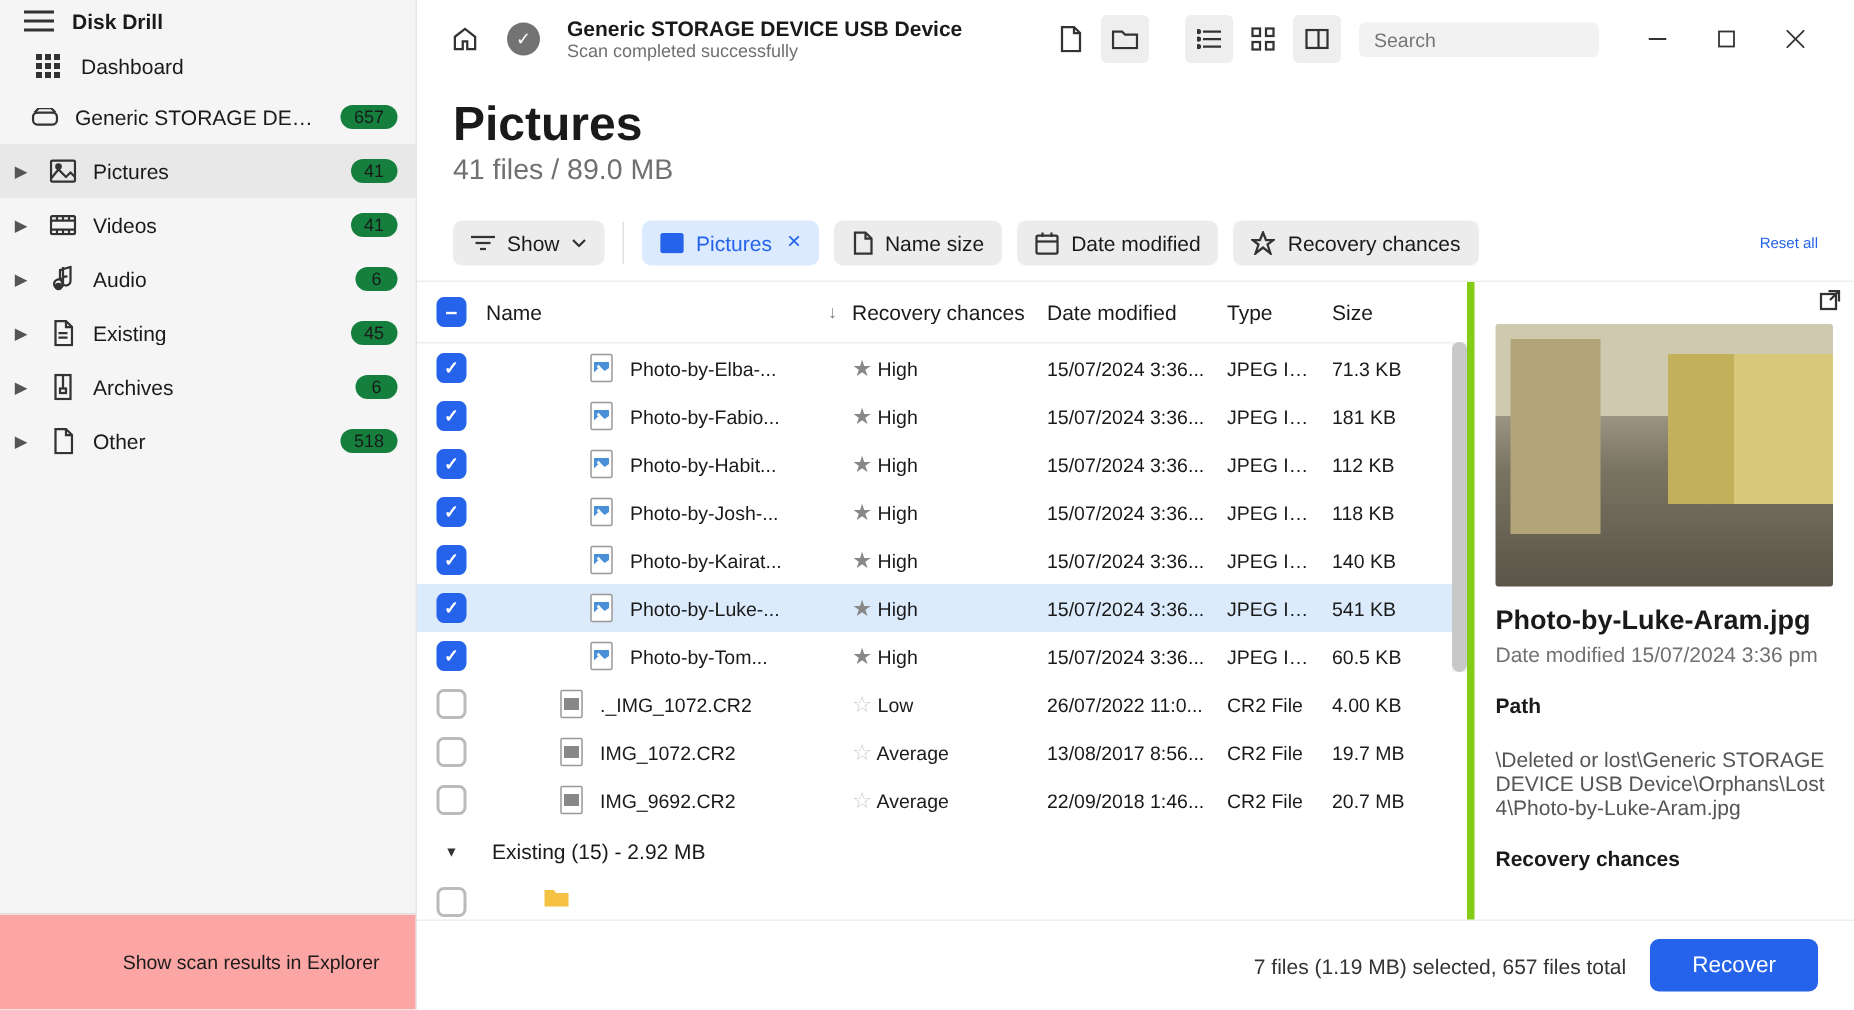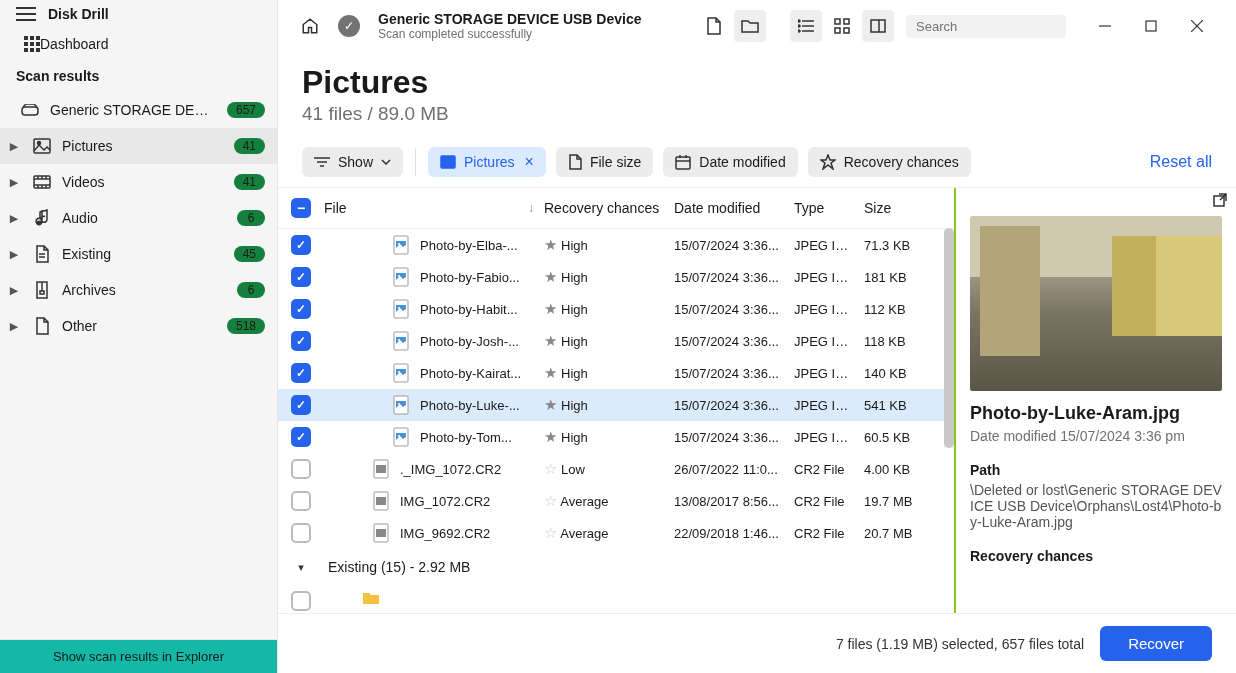--- a/index.html
+++ b/index.html
@@ -4,36 +4,36 @@
   <style>
     * { margin: 0; padding: 0; box-sizing: border-box; font-family: 'Segoe UI', Tahoma, sans-serif; }
     body { font-size: 13px; color: #1a1a1a; background: #fff; width: 1236px; height: 673px; overflow: hidden; position: relative; }
     
     
     .sidebar { position: absolute; left: 0; top: 0; width: 278px; height: 673px; background: #f5f5f5; border-right: 1px solid #e5e5e5; display: flex; flex-direction: column; }
     .sidebar-top { display: flex; align-items: center; gap: 12px; padding: 6px 16px; }
     .hamburger { width: 20px; height: 14px; display: flex; flex-direction: column; justify-content: space-between; cursor: pointer; }
     .hamburger span { display: block; height: 2px; background: #333; }
     .app-title { font-weight: 600; font-size: 14px; }
-    .dashboard-entry { display: flex; align-items: flex-end; padding: 8px 24px; font-size: 14px; cursor: pointer; }
+    .dashboard-entry { display: flex; align-items: flex-end; gap: 14px; padding: 8px 24px; font-size: 14px; cursor: pointer; }
     .dashboard-icon { width: 16px; height: 16px; display: grid; grid-template-columns: 1fr 1fr 1fr; grid-template-rows: 1fr 1fr 1fr; gap: 2px; }
     .dashboard-icon span { background: #333; }
     
     .section-header { font-weight: 600; font-size: 14px; padding: 8px 16px; }
     
     .tree-item { display: flex; align-items: center; gap: 10px; padding: 8px 12px 8px 6px; cursor: pointer; position: relative; font-size: 14px; }
     .tree-item.device { padding-left: 20px; }
     .tree-item.cat { padding-left: 6px; }
     .tree-item.active { background: #e8e8e8; }
     .tree-expand { width: 16px; text-align: center; color: #555; font-size: 11px; }
     .tree-icon { width: 20px; height: 20px; display: flex; align-items: center; justify-content: center; }
     .tree-label { flex: 1; white-space: nowrap; overflow: hidden; text-overflow: ellipsis; }
     .tree-badge { background: #15803d; border-radius: 10px; padding: 1px 9px; font-size: 12px; min-width: 28px; text-align: center; }
     
-    .sidebar-footer { margin-top: auto; padding: 9px; text-align: center; font-size: 13px; cursor: pointer; border-top: 1px solid #e5e5e5; background: #14b8a6; }
+    .sidebar-footer { margin-top: auto; padding: 24px; text-align: right; font-size: 13px; cursor: pointer; border-top: 1px solid #e5e5e5; background: #fca5a5; }
     
     
     .main { position: absolute; left: 278px; top: 0; right: 0; bottom: 0; display: flex; flex-direction: column; background: #fff; }
     
     .titlebar { display: flex; align-items: center; padding: 10px 16px; gap: 12px; }
     .tb-icon-btn { width: 32px; height: 32px; display: flex; align-items: center; justify-content: center; border-radius: 4px; cursor: pointer; }
     .tb-icon-btn.active { background: #eeeeee; }
     .check-badge { width: 22px; height: 22px; border-radius: 50%; background: #737373; display: flex; align-items: center; justify-content: center; color: #fff; font-size: 12px; }
     .tb-info { flex: 0 0 auto; margin-left: 6px; }
     .tb-title { font-weight: 600; font-size: 14px; }
@@ -49,21 +49,21 @@
     .content-title { font-size: 32px; font-weight: 600; }
     .content-sub { font-size: 19px; color: #707070; margin-top: 2px; }
     
     .filter-bar { display: flex; align-items: center; gap: 10px; padding: 10px 24px; }
     .filter-chip { display: flex; align-items: center; gap: 8px; background: #ececec; border-radius: 6px; padding: 7px 12px; font-size: 14px; cursor: pointer; }
     .filter-chip.show-chip { }
     .filter-chip.active { background: #dbeafe; color: #2563eb; }
     .filter-chip.active svg { stroke: #2563eb; fill: #2563eb; }
     .filter-x { margin-left: 2px; font-size: 16px; line-height: 1; }
     .filter-sep { width: 1px; height: 28px; background: #e0e0e0; margin: 0 2px; }
-    .reset-link { margin-left: auto; color: #2563eb; font-size: 16px; cursor: pointer; }
+    .reset-link { margin-left: auto; color: #2563eb; font-size: 10px; cursor: pointer; }
     
     .body-area { flex: 1; display: flex; overflow: hidden; border-top: 1px solid #eee; }
     .table-area { flex: 1; display: flex; flex-direction: column; overflow: hidden; position: relative; }
     
     .thead { display: flex; align-items: center; padding: 10px 10px 10px 10px; border-bottom: 1px solid #eee; font-size: 14px; font-weight: 500; }
     .th, .td { padding-right: 10px; white-space: nowrap; overflow: hidden; text-overflow: ellipsis; }
     .col-cb { width: 36px; display: flex; align-items: center; justify-content: center; flex-shrink: 0; }
     .col-name { flex: 1; min-width: 0; display: flex; align-items: center; gap: 8px; }
     .col-rc { width: 130px; flex-shrink: 0; }
     .col-dm { width: 120px; flex-shrink: 0; }
@@ -83,30 +83,30 @@
     .cb.indet::after { content: '−'; color: #fff; font-size: 14px; font-weight: bold; }
     .file-icon { width: 20px; height: 20px; flex-shrink: 0; }
     .star { color: #888; font-size: 15px; }
     .star.empty { color: #ccc; }
     
     
     .scroll-stub { position: absolute; right: 0; top: 40px; width: 10px; height: 220px; background: #f3f3f3; display: flex; }
     .scroll-thumb { width: 100%; height: 220px; background: #c8c8c8; border-radius: 5px; }
     
     
-    .preview { width: 282px; border-left: 2px solid #84cc16; padding: 10px 14px; overflow-y: auto; position: relative; }
+    .preview { width: 258px; border-left: 5px solid #84cc16; padding: 10px 14px; overflow-y: auto; position: relative; }
     .preview .pop-out { position: absolute; right: 8px; top: 4px; cursor: pointer; }
     .preview-img { width: 100%; height: 175px; background: linear-gradient(180deg, #cfc9b0 0%, #cfc9b0 35%, #9c9482 35%, #7a7462 55%, #5a5548 100%); border-radius: 2px; margin-top: 18px; position: relative; overflow: hidden; }
     .preview-img::before, .preview-img::after { content: ''; position: absolute; }
     .preview-img::before { left: 10px; top: 10px; width: 60px; height: 130px; background: #b3a57a; }
     .preview-img::after { right: 0; top: 20px; width: 110px; height: 100px; background: linear-gradient(90deg, #c2b05a 0%, #c2b05a 40%, #d8c97a 40%, #d8c97a 100%); }
     .preview-title { font-size: 18px; font-weight: 600; margin-top: 12px; }
     .preview-line { font-size: 14px; color: #707070; margin-top: 4px; }
     .preview-section-h { font-weight: 600; font-size: 14px; margin-top: 18px; }
-    .preview-path { font-size: 14px; color: #555; margin-top: 4px; word-break: break-all; }
+    .preview-path { font-size: 14px; color: #555; margin-top: 20px; word-break: break-all; }
     
     
     .footer { display: flex; align-items: center; padding: 12px 24px; gap: 16px; border-top: 1px solid #eee; background: #fff; }
     .footer-status { margin-left: auto; font-size: 14px; color: #333; text-align: right; }
     .recover-btn { background: #2563eb; color: #fff; border: none; border-radius: 6px; padding: 9px 28px; font-size: 15px; font-weight: 500; cursor: pointer; }
     
     svg { display: block; }
   </style>
 </head>
 <body>
@@ -129,21 +129,20 @@
         <span></span>
         <span></span>
         <span></span>
         <span></span>
         <span></span>
         <span></span>
       </span>
     <span>Dashboard</span>
   </div>
 
-  <div class="section-header">Scan results</div>
 
   <div class="tree-item device">
     <span class="tree-icon">
       <svg width="18" height="12" viewBox="0 0 18 12">
           <rect x="1" y="3" width="16" height="8" rx="3" fill="none" stroke="#333" stroke-width="1.5"></rect>
           <path d="M2 3 L5 0 H13 L16 3" fill="none" stroke="#333" stroke-width="1.5"></path>
         </svg>
     </span>
     <span class="tree-label">Generic STORAGE DEVIC...</span>
     <span class="tree-badge">657</span>
@@ -333,21 +332,21 @@
           <circle cx="5" cy="5" r="1.5" fill="#2563eb"></circle>
           <path d="M1 11 L6 6 L10 10 L13 7 L15 9"></path>
         </svg>
       <span>Pictures</span>
       <span class="filter-x">×</span>
     </div>
     <div class="filter-chip">
       <svg width="14" height="16" viewBox="0 0 14 16" fill="none" stroke="#333" stroke-width="1.5">
           <path d="M2 1 H9 L13 5 V15 H2 Z M9 1 V5 H13"></path>
         </svg>
-      <span>File size</span>
+      <span>Name size</span>
     </div>
     <div class="filter-chip">
       <svg width="16" height="16" viewBox="0 0 16 16" fill="none" stroke="#333" stroke-width="1.5">
           <rect x="1" y="3" width="14" height="12" rx="1"></rect>
           <line x1="1" y1="7" x2="15" y2="7"></line>
           <line x1="5" y1="1" x2="5" y2="4"></line>
           <line x1="11" y1="1" x2="11" y2="4"></line>
         </svg>
       <span>Date modified</span>
     </div>
@@ -360,21 +359,21 @@
     <span class="reset-link">Reset all</span>
   </div>
 
   <div class="body-area">
     <div class="table-area">
       <div class="thead">
         <div class="th col-cb">
             <div class="cb indet"></div>
           </div>
         <div class="th col-name">
-          <span>File</span>
+          <span>Name</span>
           <span class="sort-arrow">↓</span>
         </div>
         <div class="th col-rc">Recovery chances</div>
         <div class="th col-dm">Date modified</div>
         <div class="th col-type">Type</div>
         <div class="th col-size">Size</div>
       </div>
       <div class="tbody" id="tbody">
           <div class="row">
     <div class="td col-cb">

